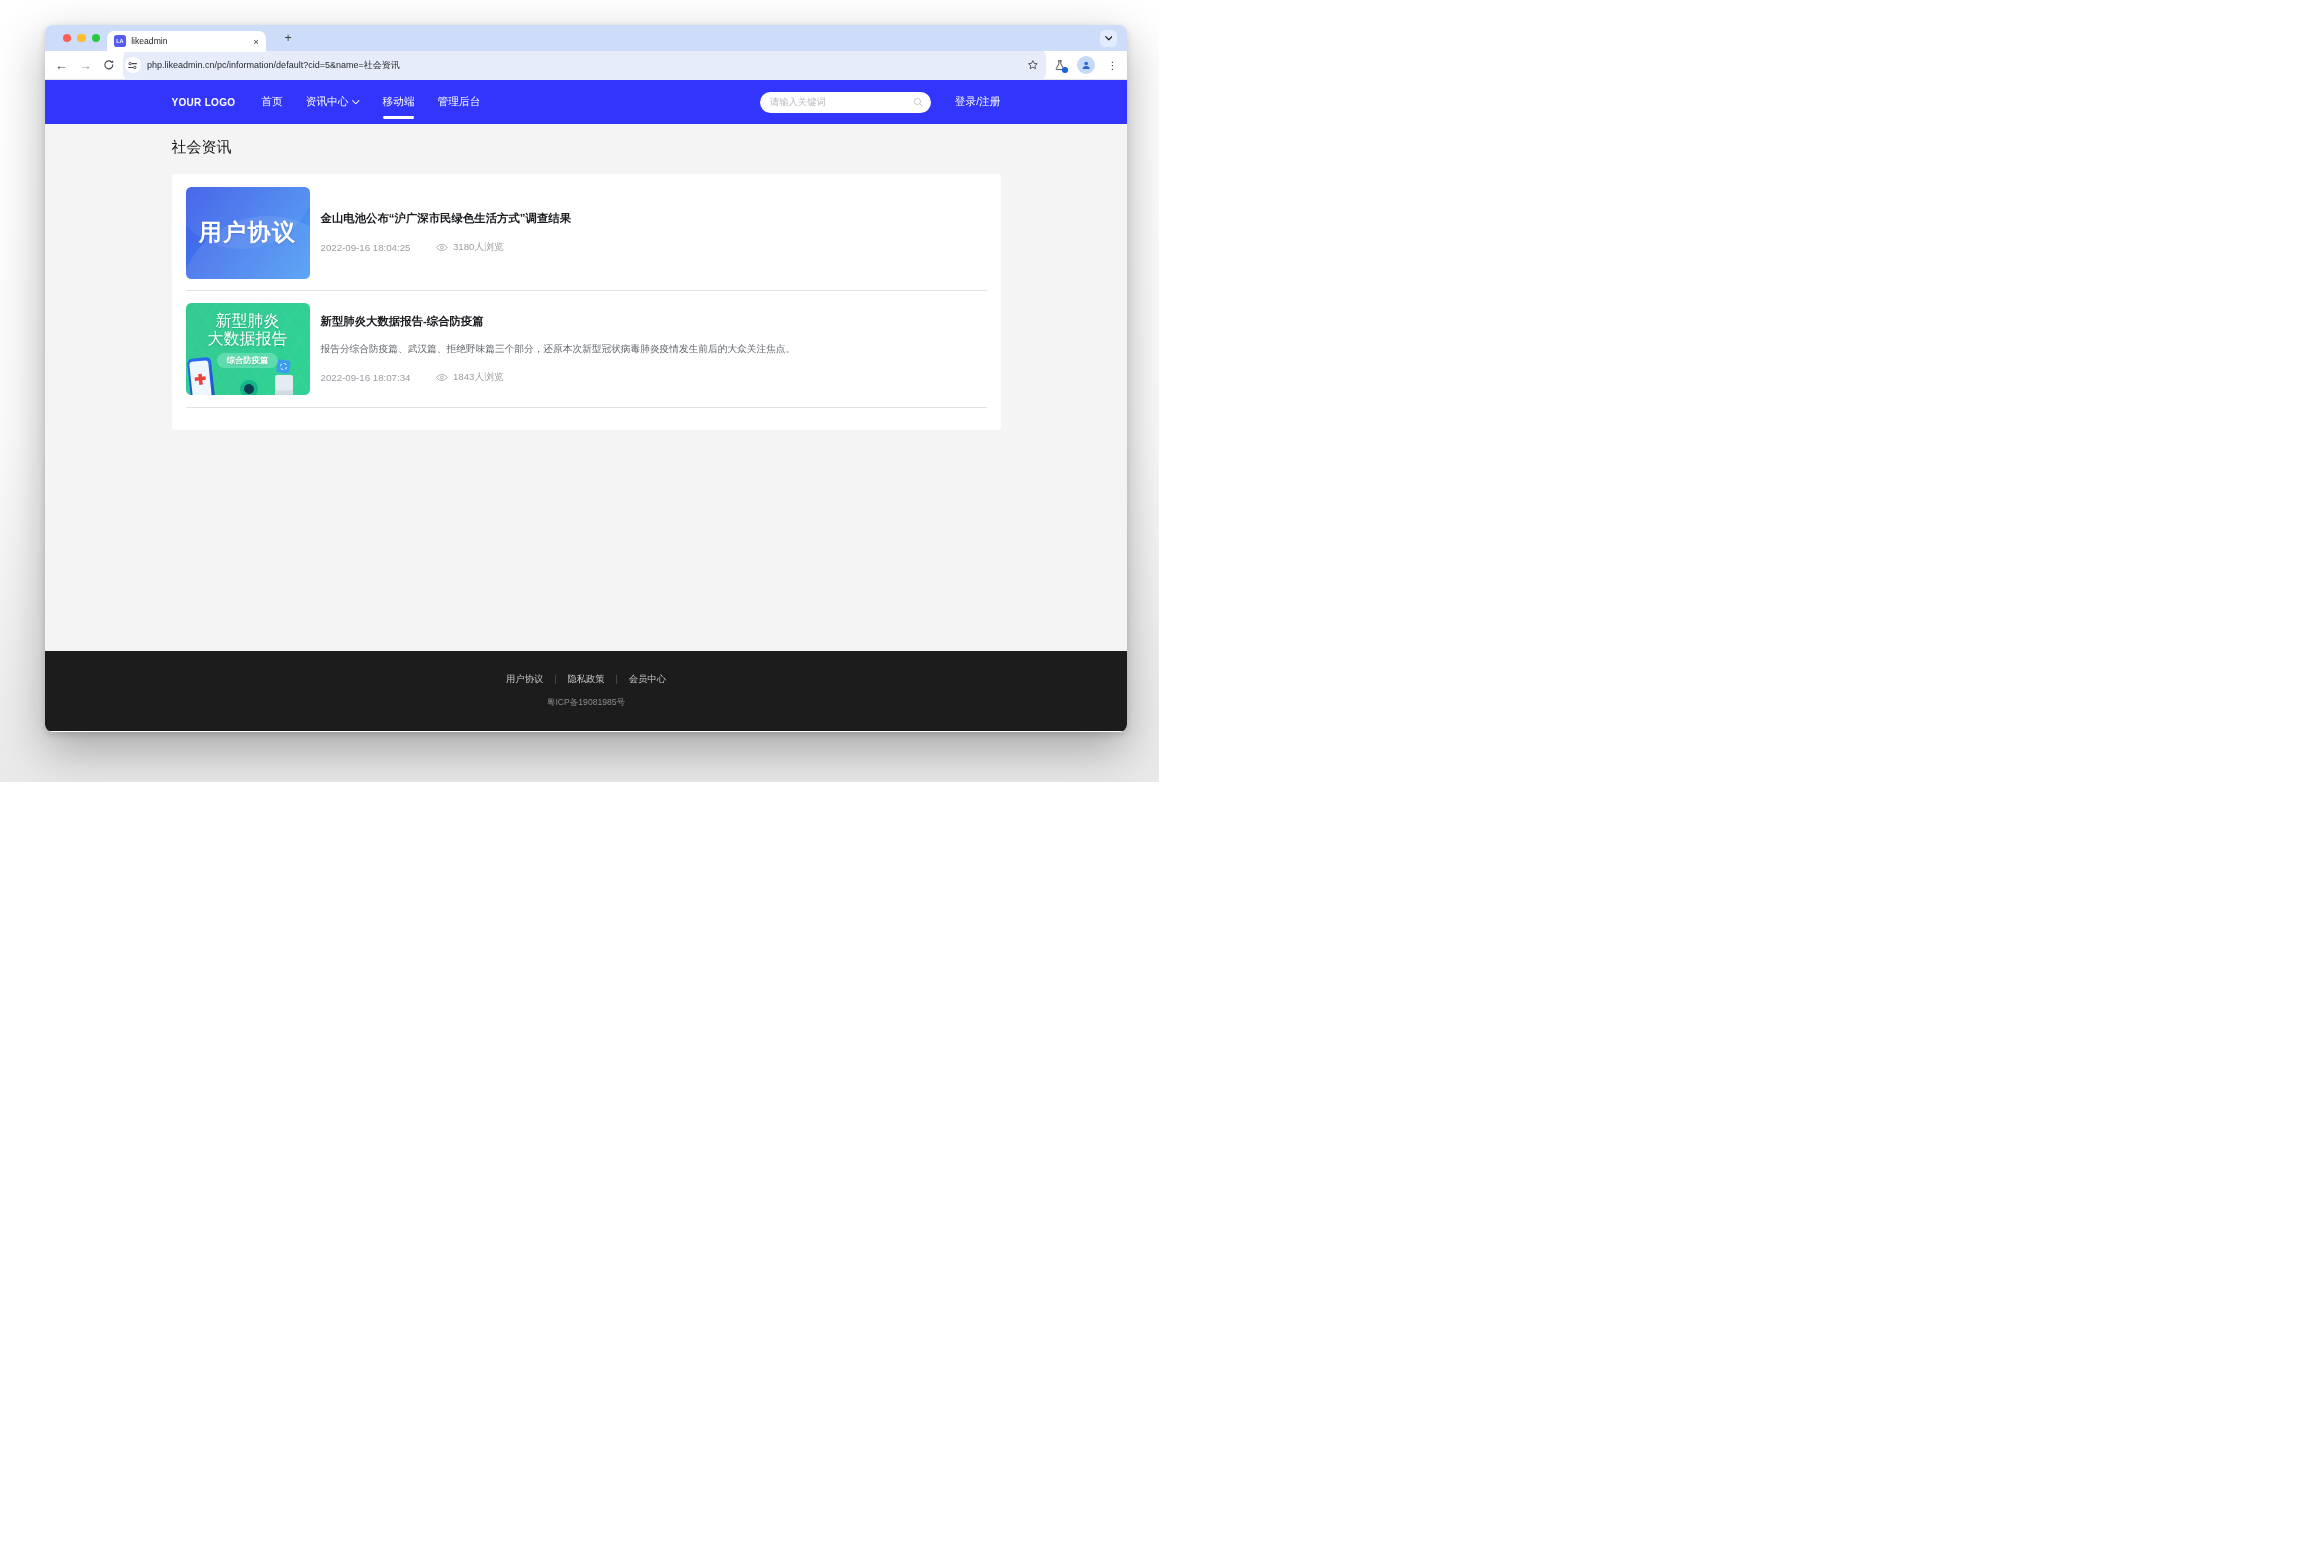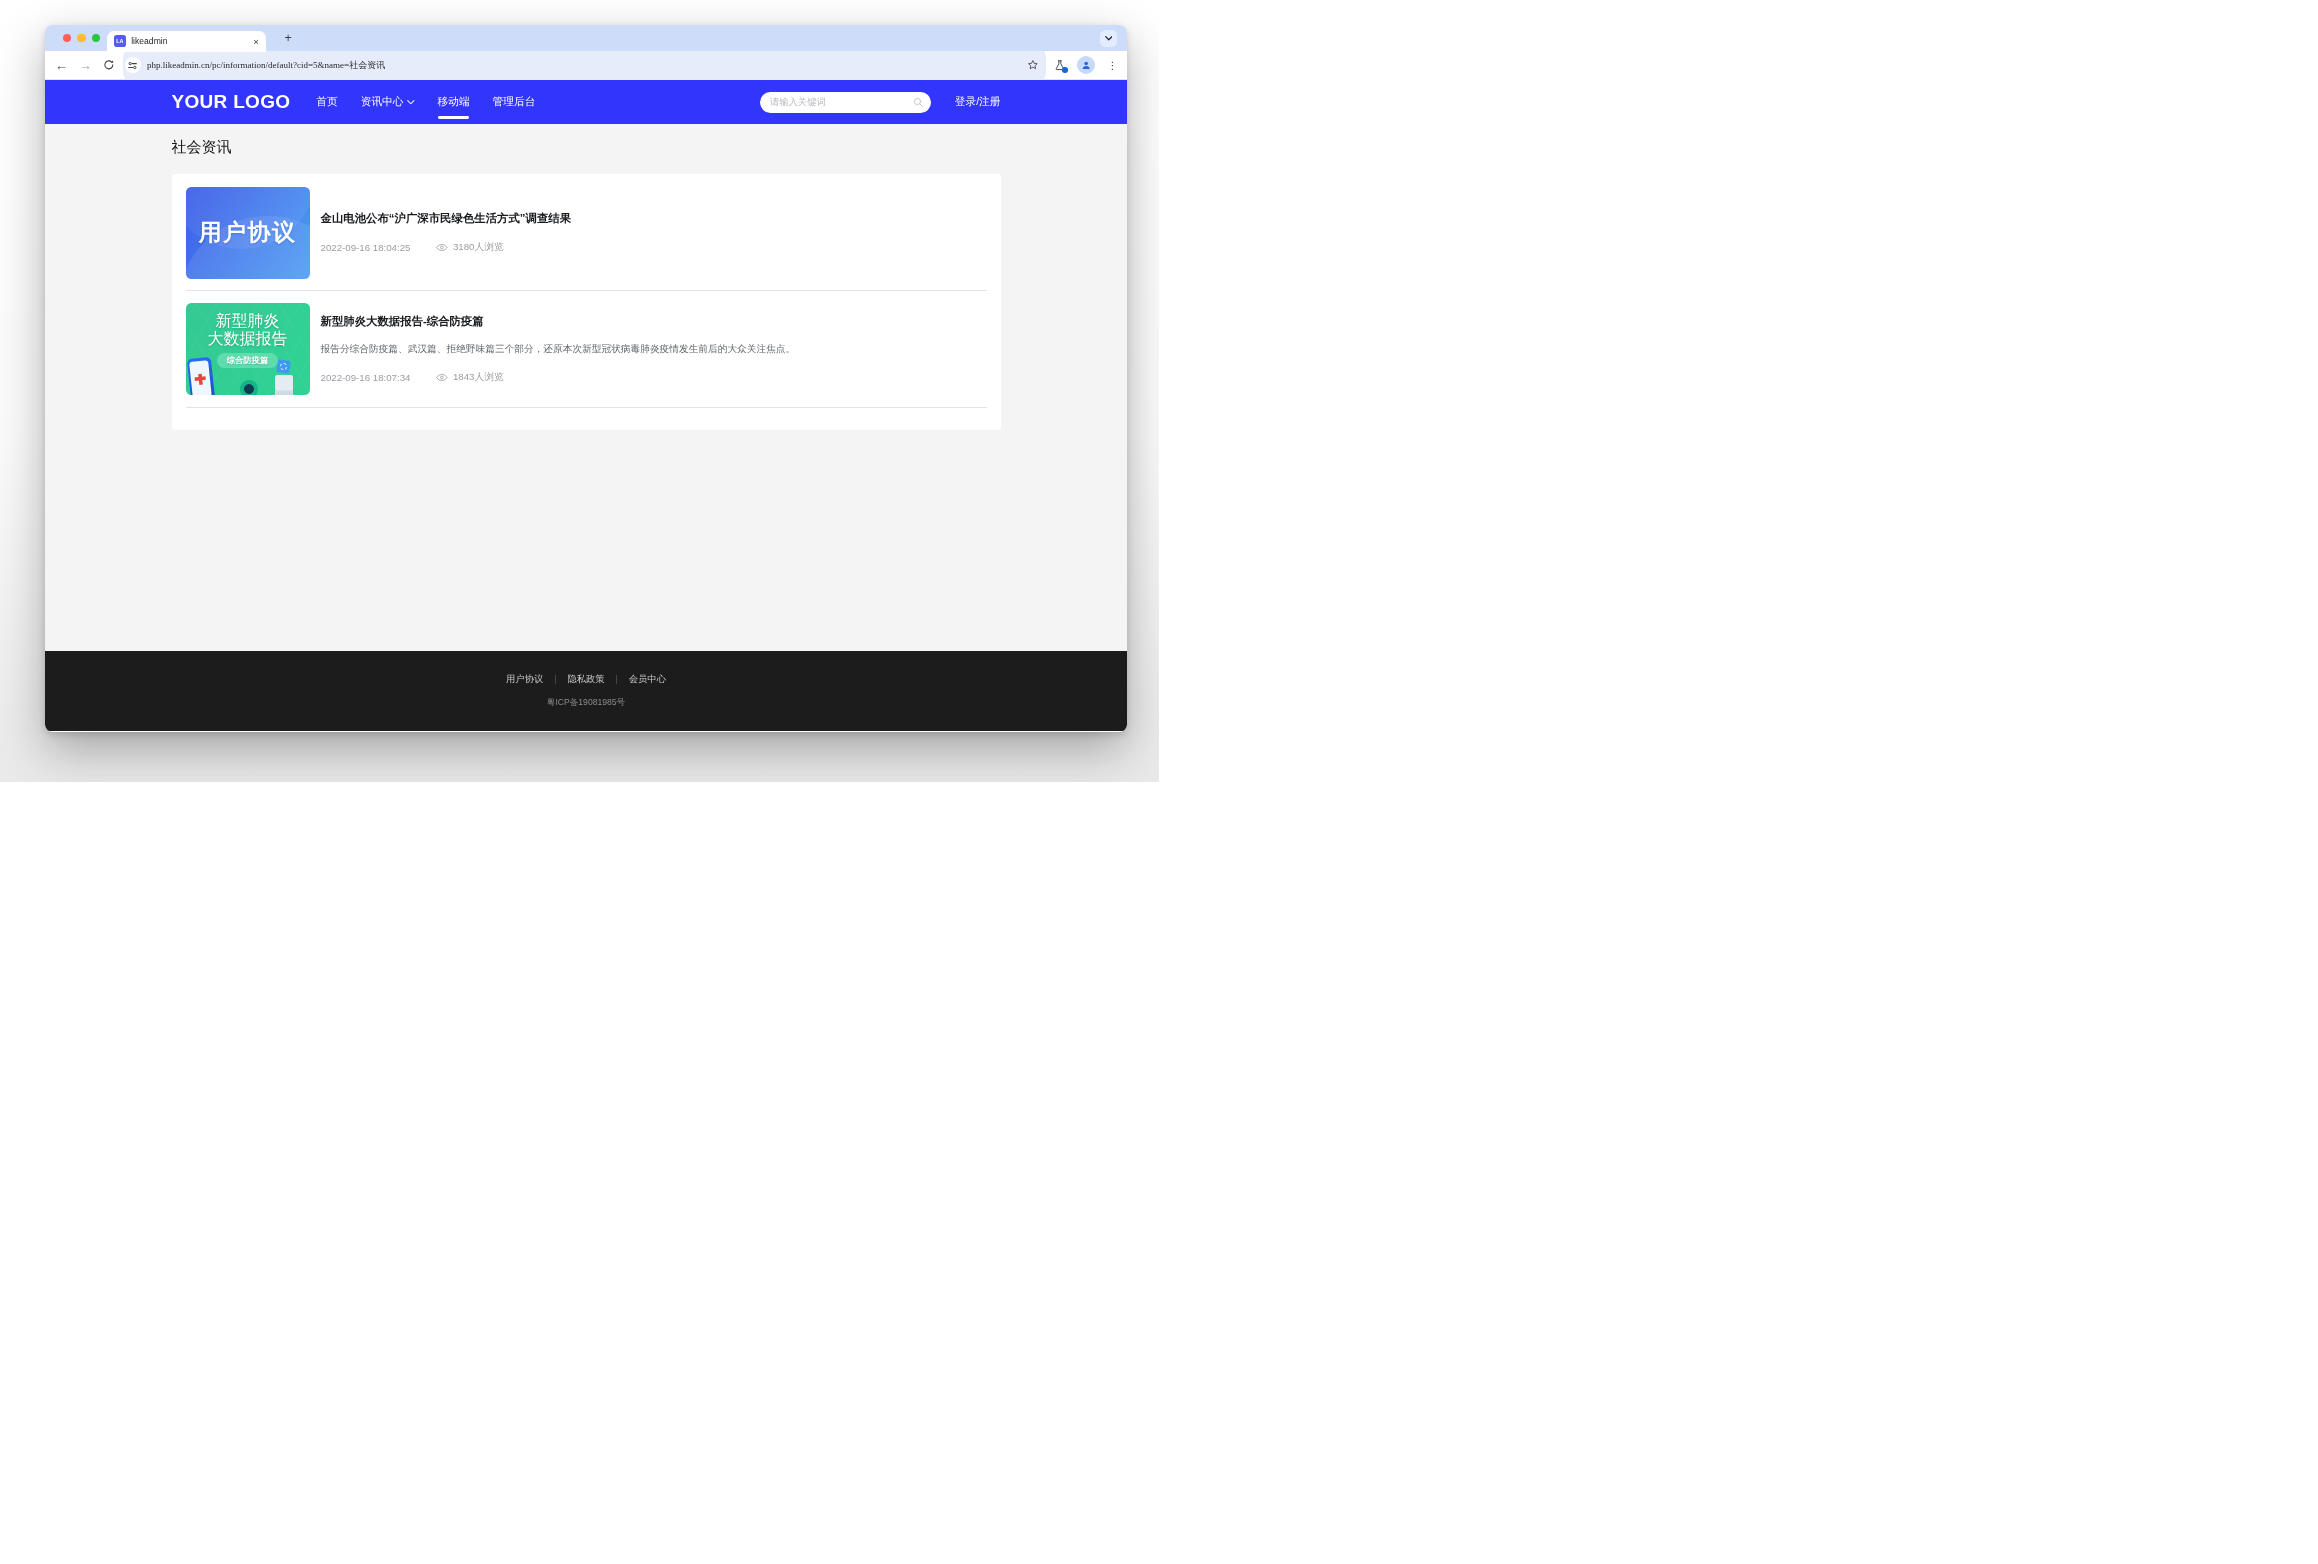--- a/index.html
+++ b/index.html
@@ -29,39 +29,39 @@
   .tabsearch { position:absolute; right:9.7px; top:4.8px; width:17.3px; height:17.3px;
     border-radius:5.5px; background:#e3ecfc; display:flex; align-items:center; justify-content:center; }
 
   
   .toolbar { height:29px; background:#fff; border-bottom:0.7px solid #e3e5e8;
     display:flex; align-items:center; padding:0 9.7px; }
   .nav-btn { font-size:13px; line-height:1; margin-right:11px; }
   .back { color:#3f4347; } .fwd { color:#9aa0a6; }
   .reload { margin-right:7px; display:flex; }
   .urlbar { flex:1; height:36px; border-radius:10.4px; background:#e7ecfa;
-    display:flex; align-items:center; padding:0 7px 0 2.1px; margin:0 8.3px 0 1.4px;font-family:Liberation Serif, serif; }
+    display:flex; align-items:center; padding:0 7px 0 2.1px; margin:0 8.3px 0 1.4px; }
   .tune-circle { width:16px; height:16px; border-radius:50%; background:#fff;
     display:flex; align-items:center; justify-content:center; }
   .url-text { font-size:9px; color:#27292d; margin-left:6.2px; flex:1; white-space:nowrap; }
   .star { display:flex; margin-left:5.5px; }
   .tb-right { display:flex; align-items:center; gap:11.7px; }
   .flask { position:relative; display:flex; }
   .flask .dot { position:absolute; right:-2.1px; bottom:-1.4px; width:5.5px; height:5.5px;
     border-radius:50%; background:#1a63d8; }
   .avatar { width:18px; height:18px; border-radius:50%; background:#c6d9f7;
     display:flex; align-items:center; justify-content:center; }
   .dots { font-size:10.4px; color:#3f4347; letter-spacing:0; }
 
   
   .viewport { position:relative; height:651px; background:#f4f4f5; overflow:hidden; }
 
   .navbar { height:44px; background:#3235fb; }
   .nav-inner { width:829px; height:100%; margin:0 auto; display:flex; align-items:center; }
-  .logo { color:#fff; font-size:19px; font-weight:bold; letter-spacing:0.3px; }
+  .logo { color:#fff; font-size:10px; font-weight:bold; letter-spacing:0.3px; }
   .menu { display:flex; gap:23px; margin-left:26px; }
   .menu-item { position:relative; color:#fff; font-size:10.7px; display:flex;
     align-items:center; gap:3.5px; cursor:default; }
   .menu-item.active::after { content:""; position:absolute; left:0.7px; right:0.7px;
     bottom:-9.7px; height:2.4px; background:#fff; border-radius:1.4px; }
   .search { margin-left:auto; width:171px; height:21px; border-radius:10.4px; background:#fff;
     display:flex; align-items:center; padding:0 8.3px 0 9.7px; }
   .search input { border:none; outline:none; flex:1; font-size:9.3px; color:#333;
     font-family:inherit; background:transparent; }
   .search input::placeholder { color:#b5b8bf; }

